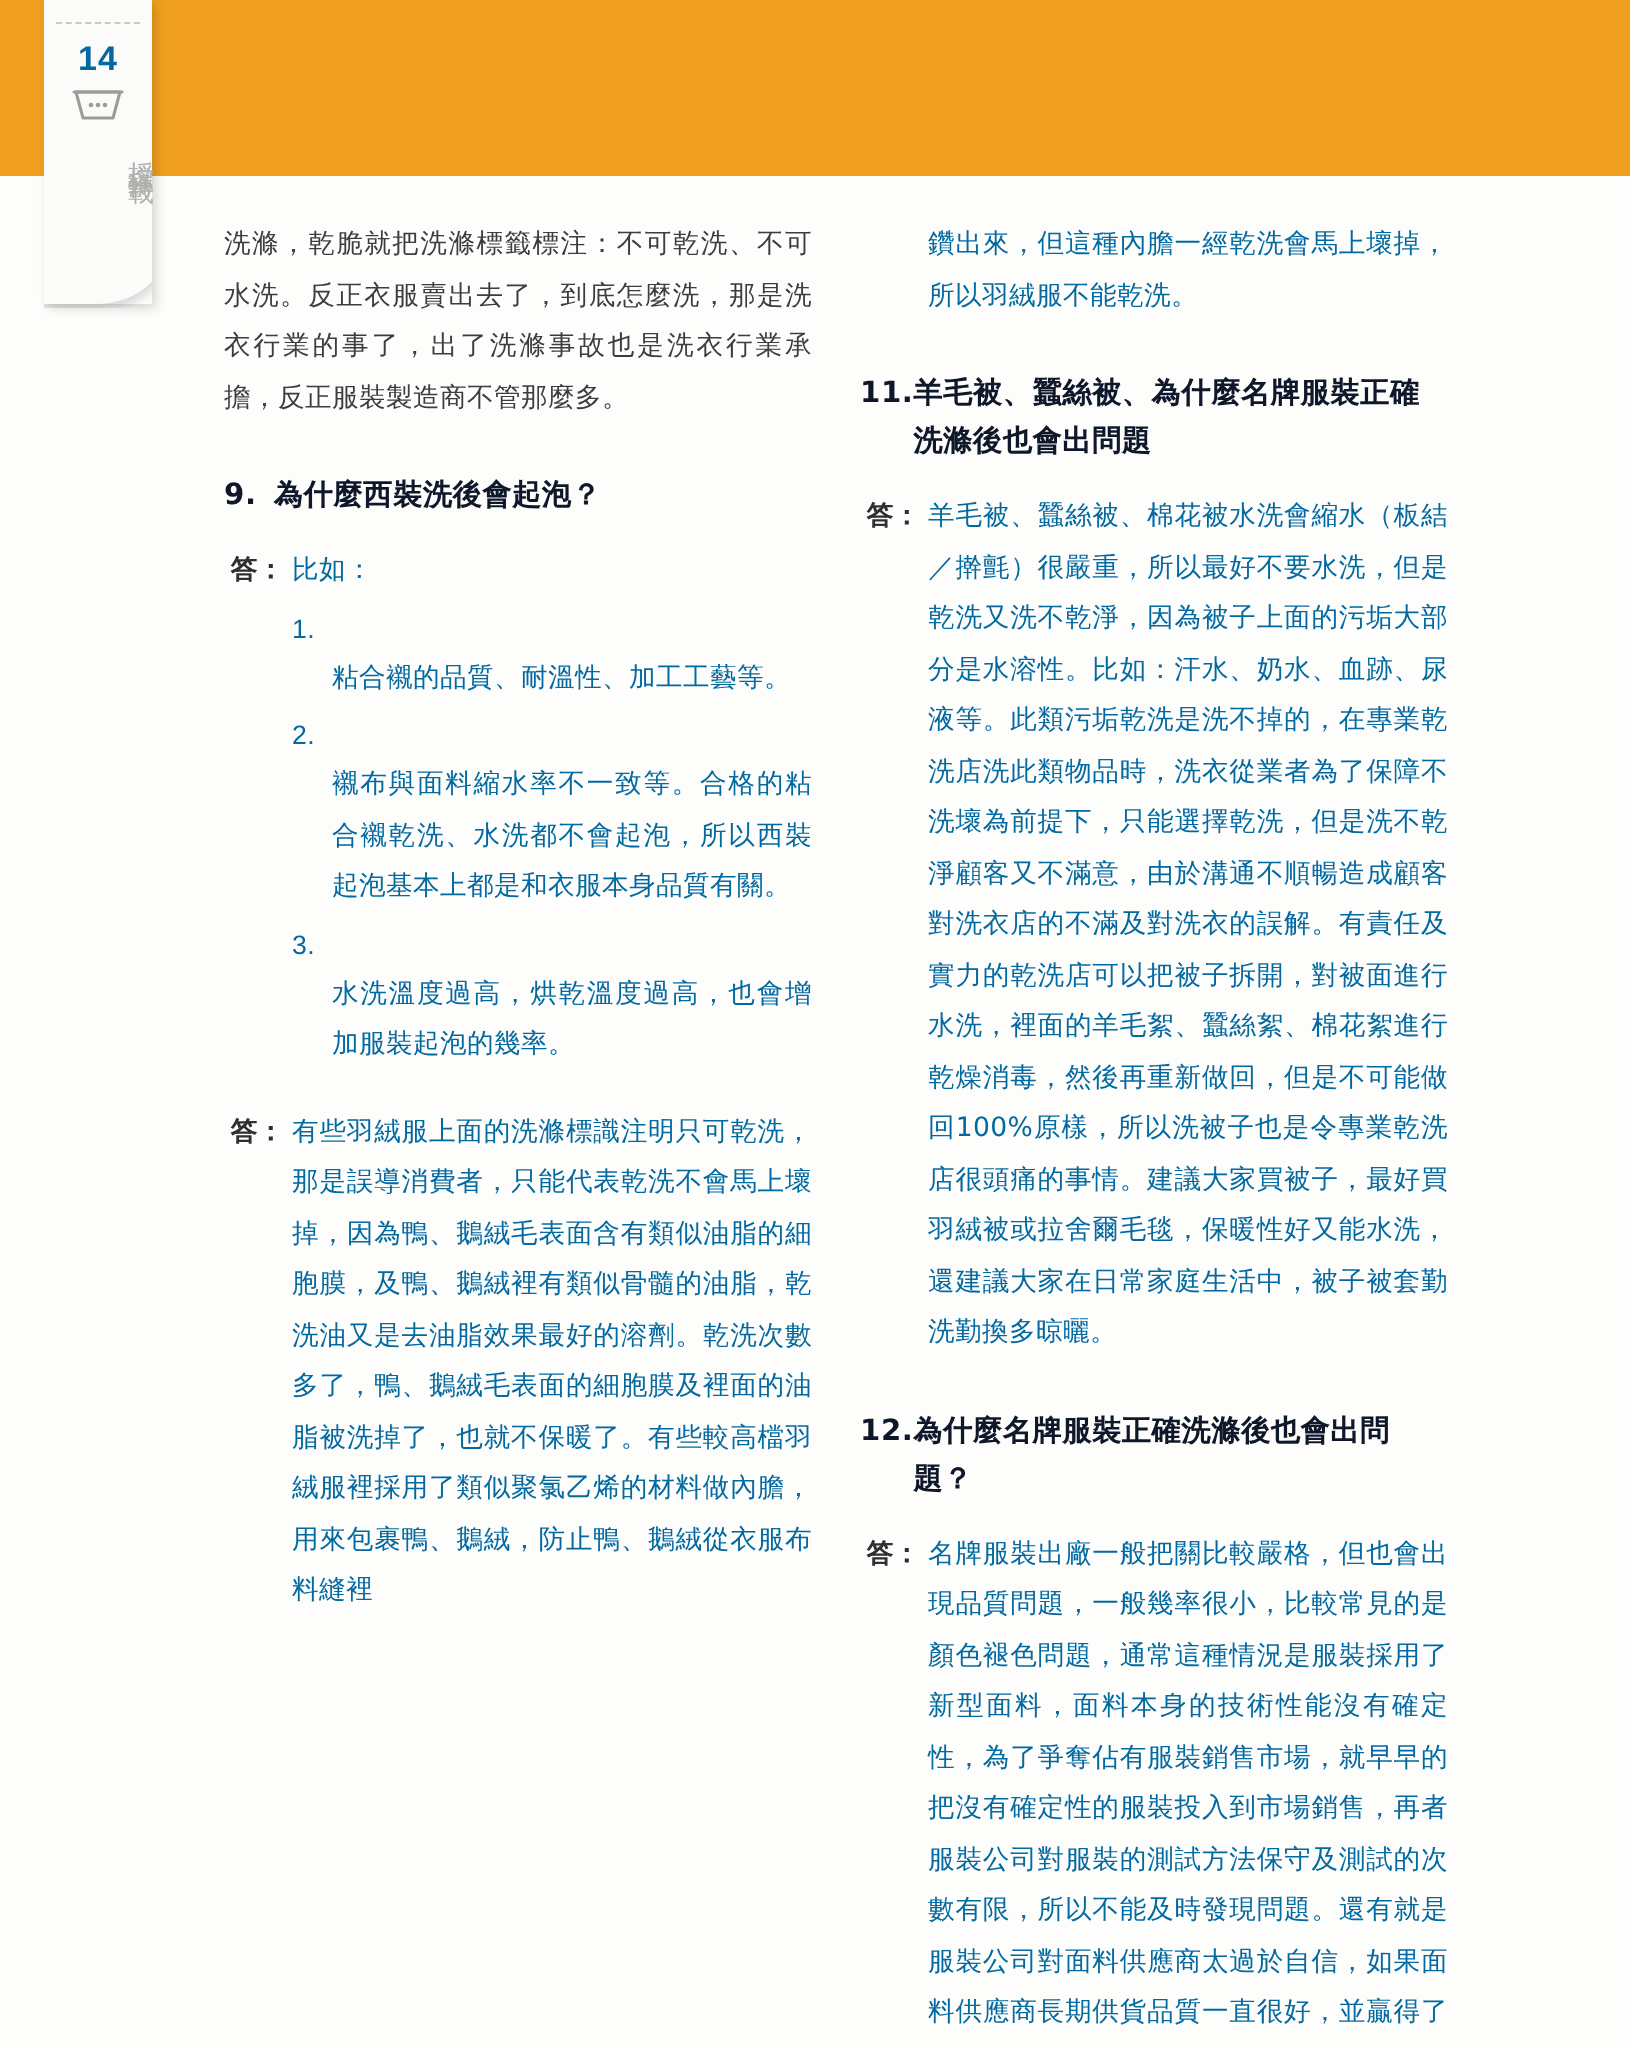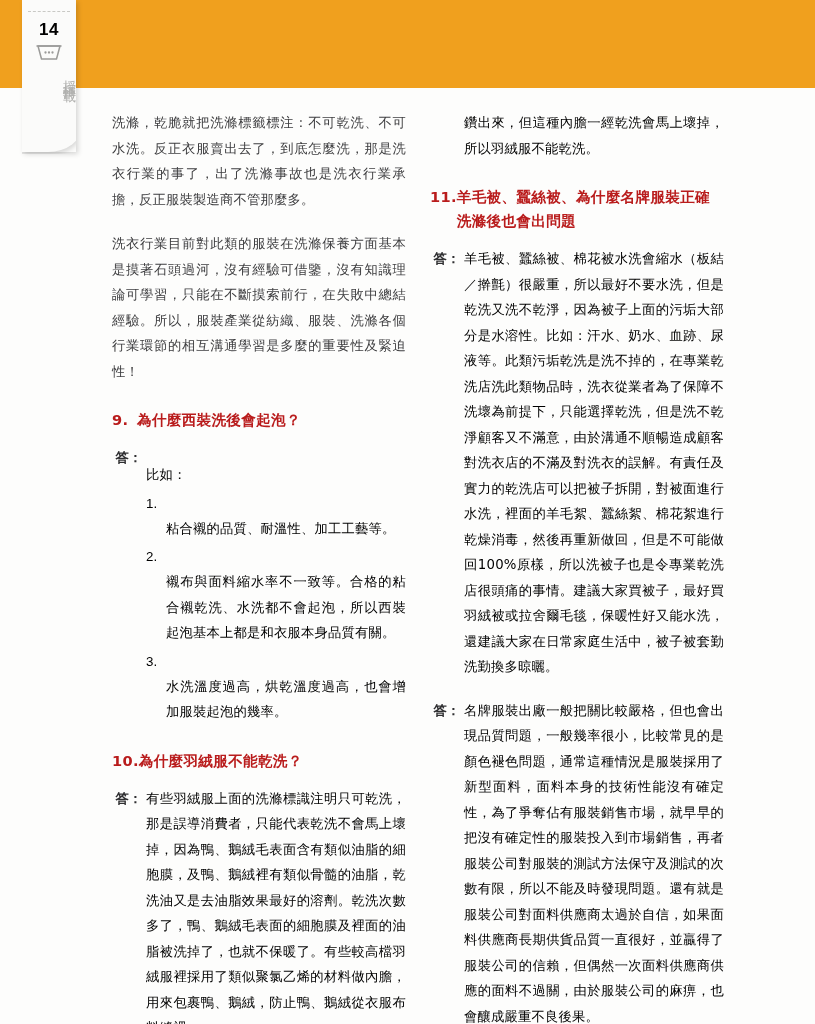--- a/index.html
+++ b/index.html
@@ -69,21 +69,21 @@
     height: 0;
   }
   .tab-num {
     position: absolute;
     left: 0;
     top: 20px;
     width: 54px;
     text-align: center;
     font-size: 17px;
     font-weight: bold;
-    color: #000000;
+    color: #0369a1;
     letter-spacing: 0.5px;
     font-family: "Liberation Sans", sans-serif;
   }
   .tab-icon {
     position: absolute;
     left: 0;
     top: 42px;
     width: 54px;
     display: flex;
     justify-content: center;
@@ -128,21 +128,21 @@
     text-align: justify;
     text-justify: inter-ideograph;
     margin-bottom: 19px;
     letter-spacing: 0.2px;
   }
   .para:last-child { margin-bottom: 0; }
 
   .qhead {
     display: flex;
     align-items: flex-start;
-    color: #b91c1c;
+    color: #0f172a;
     font-weight: bold;
     font-size: 14.6px;
     line-height: 24px;
     margin-top: 24px;
     margin-bottom: 13px;
     letter-spacing: 0.3px;
   }
   .qhead .qnum {
     flex: 0 0 auto;
     min-width: 25px;
@@ -162,27 +162,26 @@
     line-height: 25.5px;
     color: #2f2f31;
     font-weight: bold;
     text-align: right;
     padding-right: 4px;
   }
   .qa .abody {
     flex: 1 1 auto;
     font-size: 13.3px;
     line-height: 25.5px;
-    color: #000000;
+    color: #0369a1;
     text-align: justify;
     text-justify: inter-ideograph;
     letter-spacing: 0.2px;
   }
   .abody .sub {
-    margin-top: 17px;
   }
   .abody .numlist {
     margin-top: 2px;
     list-style: none;
   }
   .abody .numlist li {
     display: flex;
     align-items: flex-start;
     margin-top: 3px;
   }
@@ -222,21 +221,20 @@
     <div class="tab-label">授權轉載</div>
   </div>
   <div class="tab-fold"></div>
 
   <div class="columns">
 
     <div class="col col-left">
 
       <p class="para">洗滌，乾脆就把洗滌標籤標注：不可乾洗、不可水洗。反正衣服賣出去了，到底怎麼洗，那是洗衣行業的事了，出了洗滌事故也是洗衣行業承擔，反正服裝製造商不管那麼多。</p>
 
-      <p class="para">洗衣行業目前對此類的服裝在洗滌保養方面基本是摸著石頭過河，沒有經驗可借鑒，沒有知識理論可學習，只能在不斷摸索前行，在失敗中總結經驗。所以，服裝產業從紡織、服裝、洗滌各個行業環節的相互溝通學習是多麼的重要性及緊迫性！</p>
 
       <div class="qhead">
         <span class="qnum">9.</span>
         <span class="qtext">為什麼西裝洗後會起泡？</span>
       </div>
 
       <div class="qa">
         <div class="alabel">答：</div>
         <div class="abody">
           <div class="sub">比如：</div>
@@ -250,24 +248,20 @@
               <span class="li-t">襯布與面料縮水率不一致等。合格的粘合襯乾洗、水洗都不會起泡，所以西裝起泡基本上都是和衣服本身品質有關。</span>
             </li>
             <li>
               <span class="li-n">3.</span>
               <span class="li-t">水洗溫度過高，烘乾溫度過高，也會增加服裝起泡的幾率。</span>
             </li>
           </ol>
         </div>
       </div>
 
-      <div class="qhead">
-        <span class="qnum">10.</span>
-        <span class="qtext">為什麼羽絨服不能乾洗？</span>
-      </div>
 
       <div class="qa">
         <div class="alabel">答：</div>
         <div class="abody">有些羽絨服上面的洗滌標識注明只可乾洗，那是誤導消費者，只能代表乾洗不會馬上壞掉，因為鴨、鵝絨毛表面含有類似油脂的細胞膜，及鴨、鵝絨裡有類似骨髓的油脂，乾洗油又是去油脂效果最好的溶劑。乾洗次數多了，鴨、鵝絨毛表面的細胞膜及裡面的油脂被洗掉了，也就不保暖了。有些較高檔羽絨服裡採用了類似聚氯乙烯的材料做內膽，用來包裹鴨、鵝絨，防止鴨、鵝絨從衣服布料縫裡</div>
       </div>
 
     </div>
 
     <div class="col col-right">
 
@@ -279,20 +273,24 @@
       <div class="qhead">
         <span class="qnum">11.</span>
         <span class="qtext">羊毛被、蠶絲被、為什麼名牌服裝正確洗滌後也會出問題</span>
       </div>
 
       <div class="qa">
         <div class="alabel">答：</div>
         <div class="abody">羊毛被、蠶絲被、棉花被水洗會縮水（板結／擀氈）很嚴重，所以最好不要水洗，但是乾洗又洗不乾淨，因為被子上面的污垢大部分是水溶性。比如：汗水、奶水、血跡、尿液等。此類污垢乾洗是洗不掉的，在專業乾洗店洗此類物品時，洗衣從業者為了保障不洗壞為前提下，只能選擇乾洗，但是洗不乾淨顧客又不滿意，由於溝通不順暢造成顧客對洗衣店的不滿及對洗衣的誤解。有責任及實力的乾洗店可以把被子拆開，對被面進行水洗，裡面的羊毛絮、蠶絲絮、棉花絮進行乾燥消毒，然後再重新做回，但是不可能做回100%原樣，所以洗被子也是令專業乾洗店很頭痛的事情。建議大家買被子，最好買羽絨被或拉舍爾毛毯，保暖性好又能水洗，還建議大家在日常家庭生活中，被子被套勤洗勤換多晾曬。</div>
       </div>
 
+      <div class="qhead">
+        <span class="qnum">12.</span>
+        <span class="qtext">為什麼名牌服裝正確洗滌後也會出問題？</span>
+      </div>
 
       <div class="qa">
         <div class="alabel">答：</div>
         <div class="abody">名牌服裝出廠一般把關比較嚴格，但也會出現品質問題，一般幾率很小，比較常見的是顏色褪色問題，通常這種情況是服裝採用了新型面料，面料本身的技術性能沒有確定性，為了爭奪佔有服裝銷售市場，就早早的把沒有確定性的服裝投入到市場銷售，再者服裝公司對服裝的測試方法保守及測試的次數有限，所以不能及時發現問題。還有就是服裝公司對面料供應商太過於自信，如果面料供應商長期供貨品質一直很好，並贏得了服裝公司的信賴，但偶然一次面料供應商供應的面料不過關，由於服裝公司的麻痹，也會釀成嚴重不良後果。</div>
       </div>
 
     </div>
 
   </div>
 </div>

